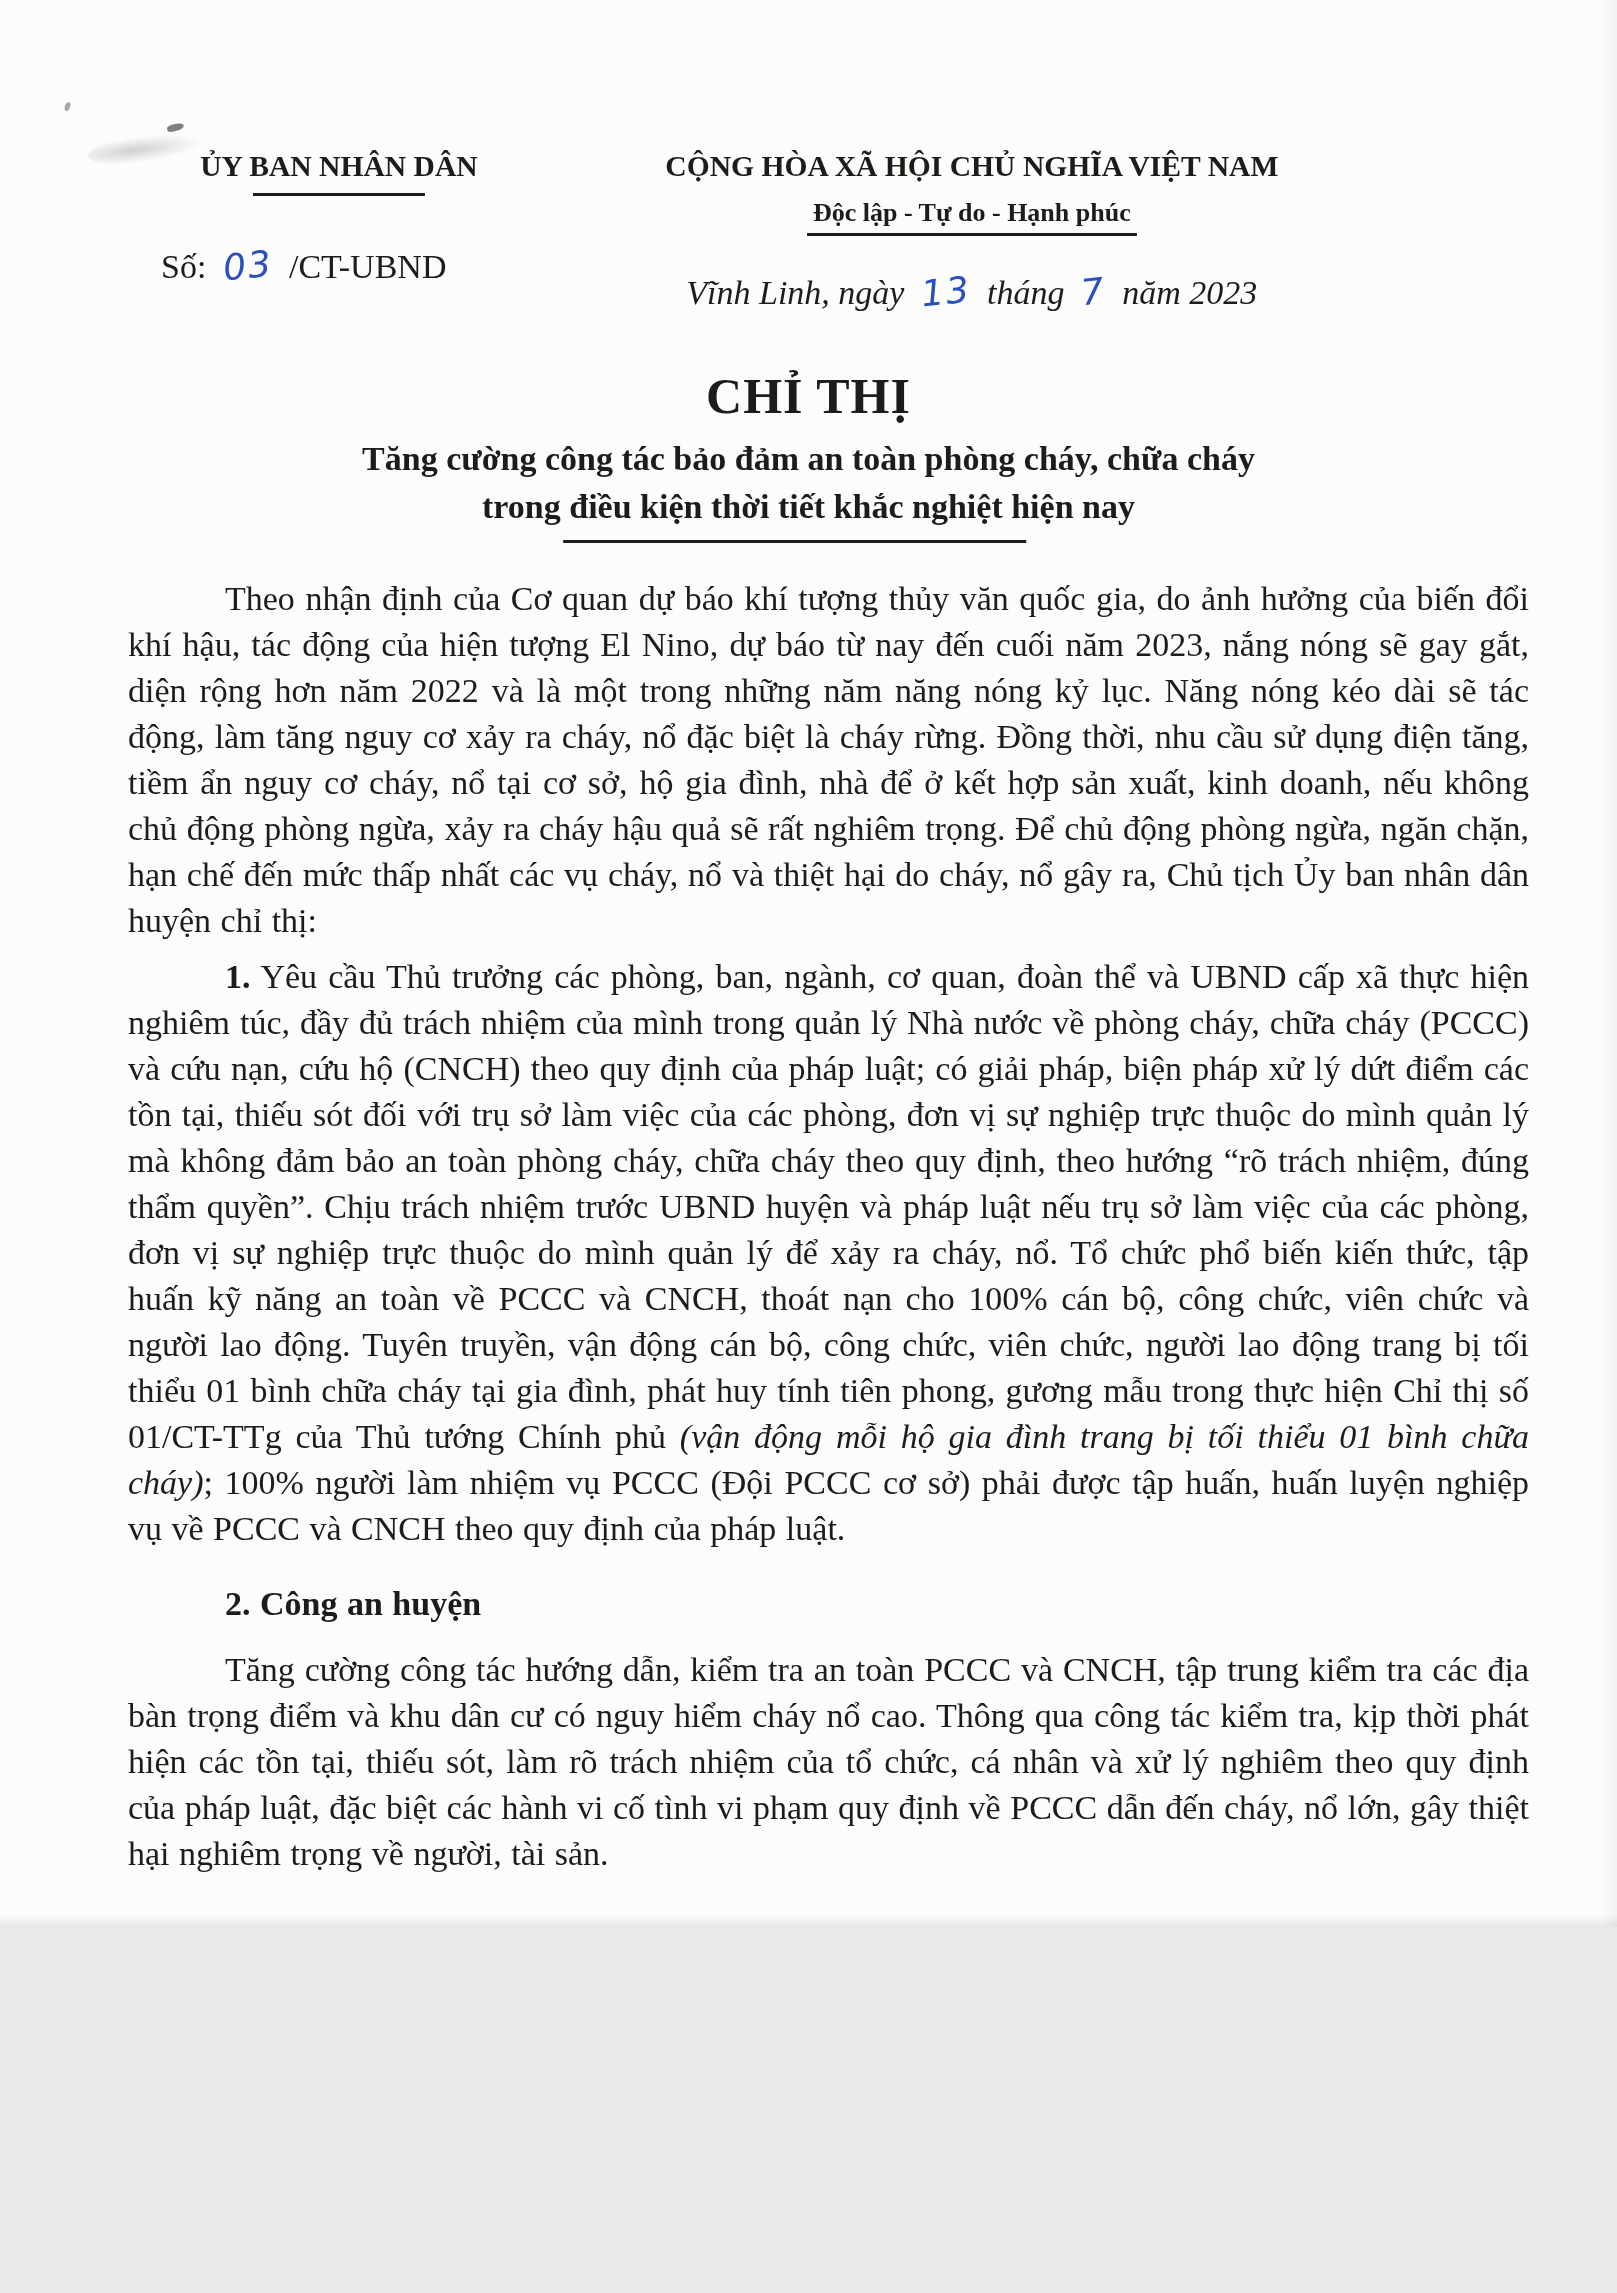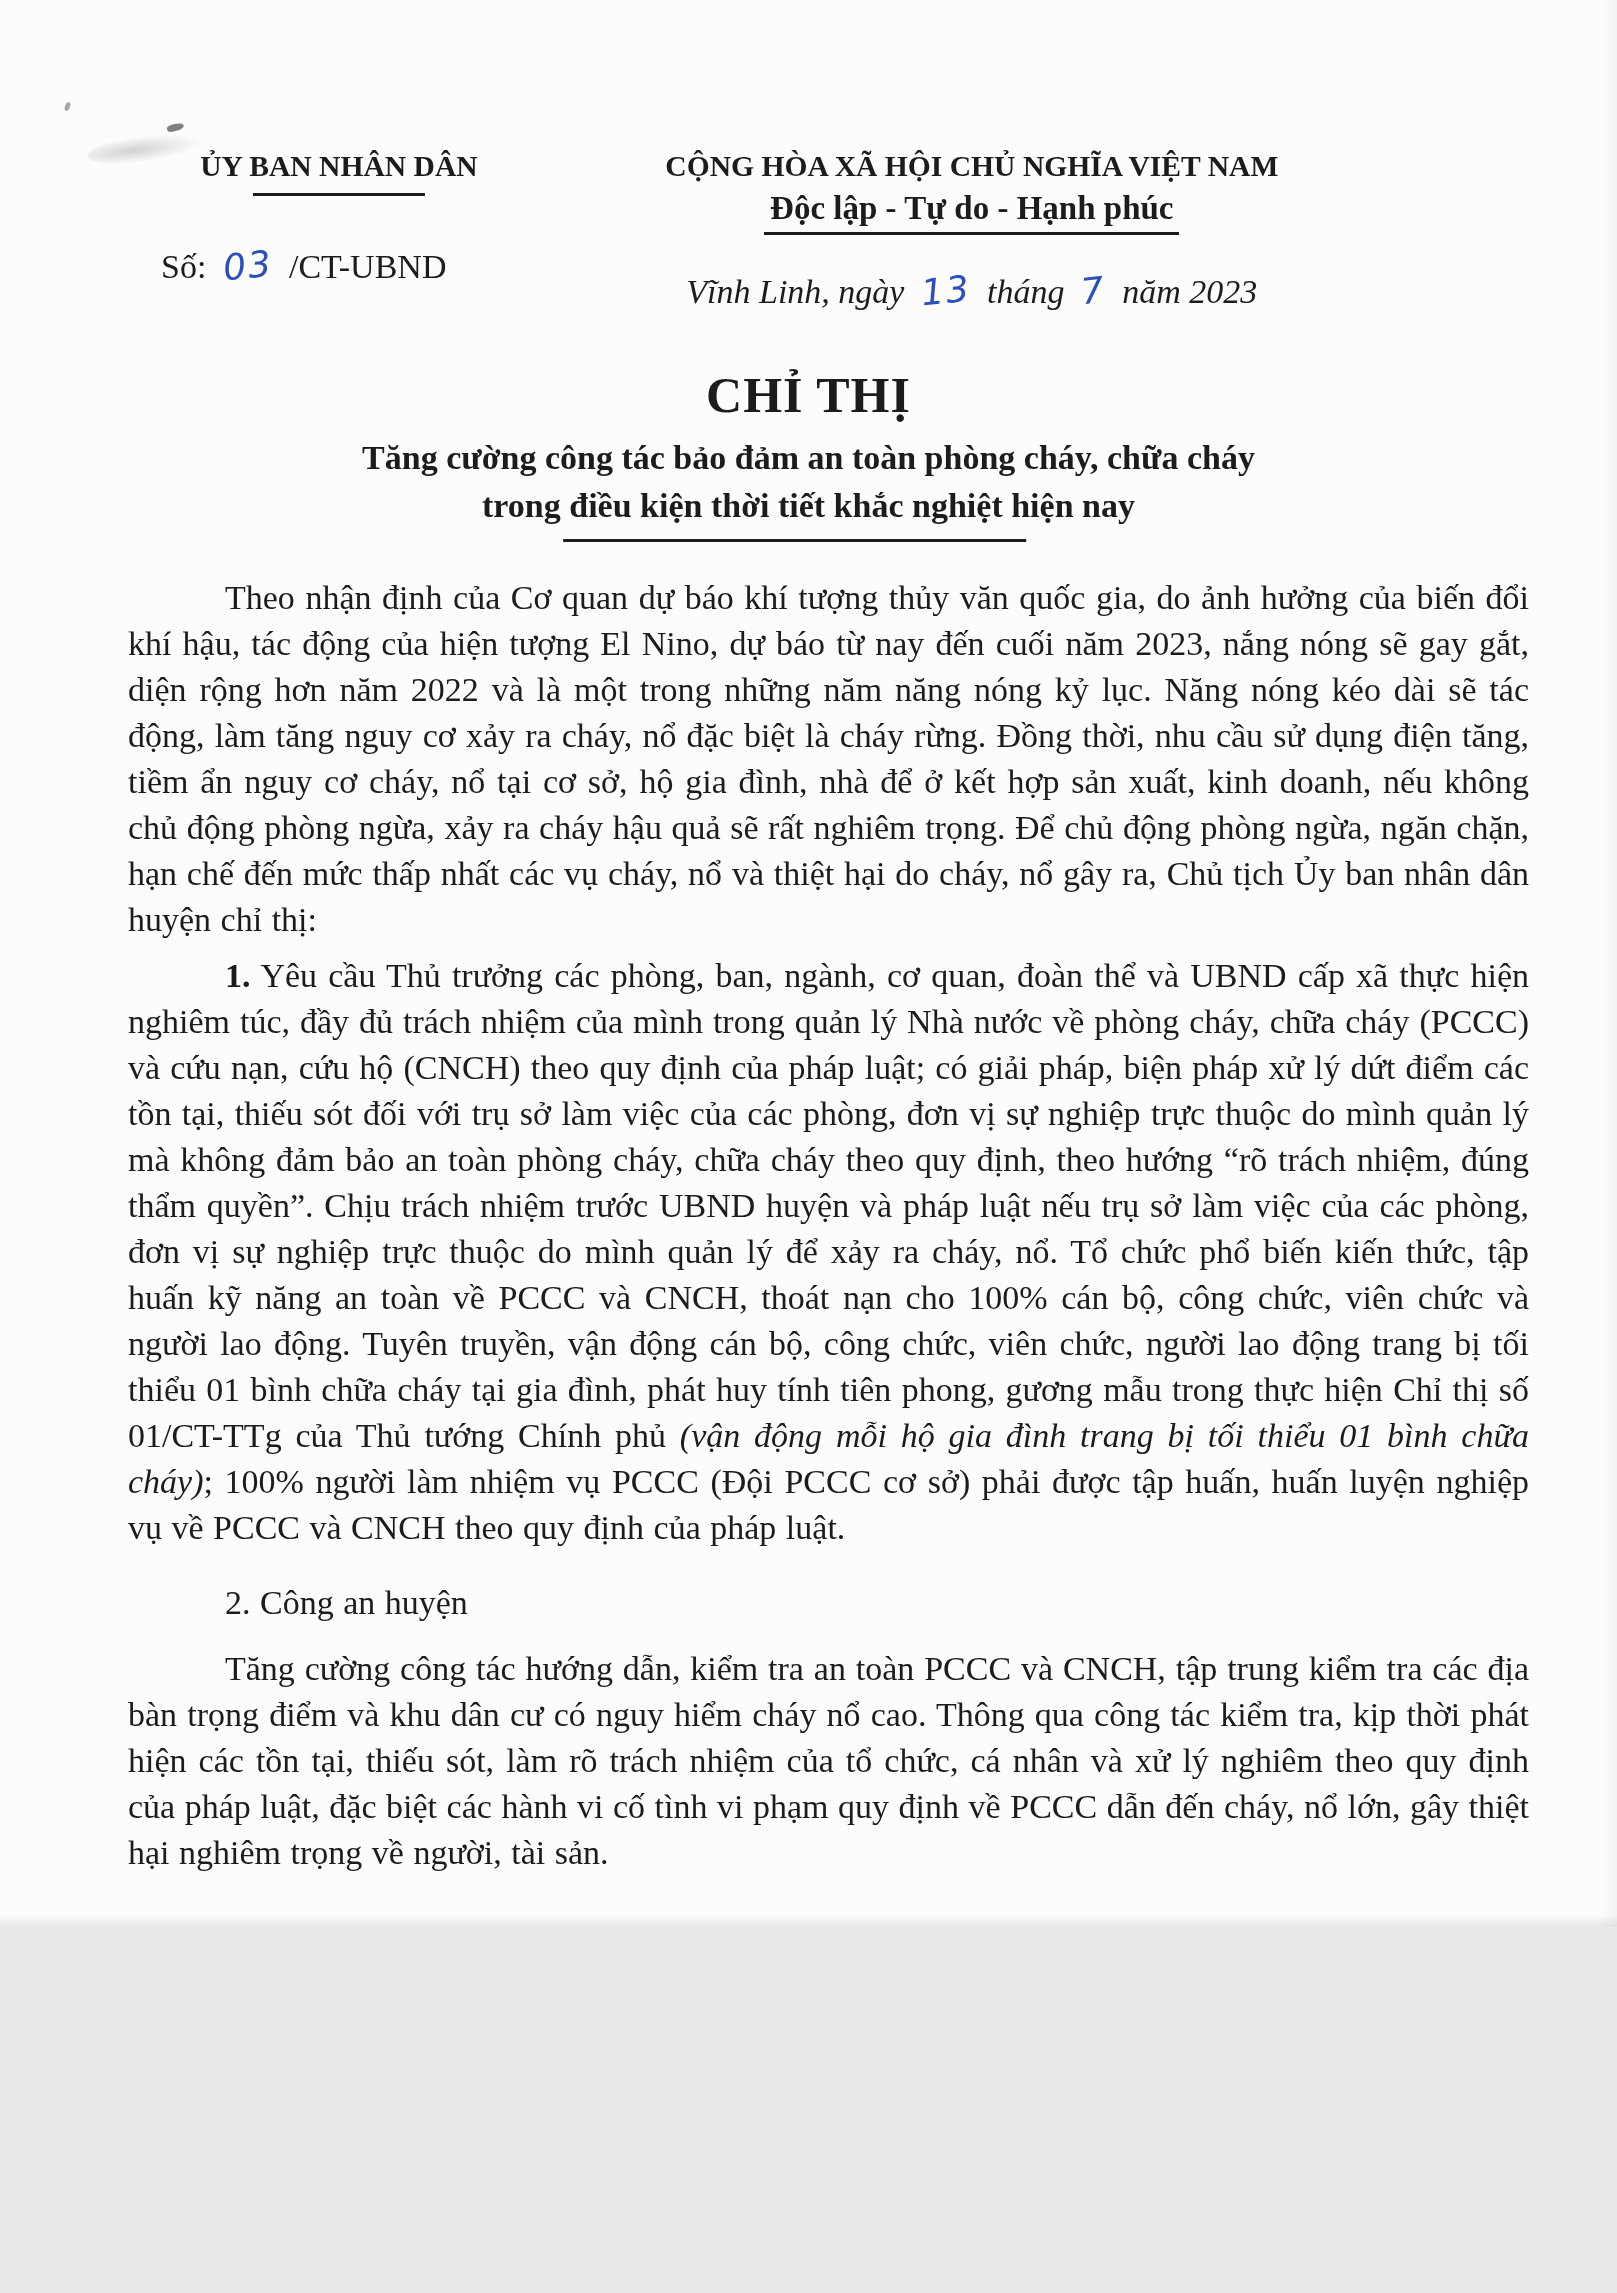--- a/index.html
+++ b/index.html
@@ -22,39 +22,39 @@
   .smudge-dot { position:absolute; left:65px; top:102px; width:4.9px; height:8.9px;
     background:rgba(60,60,70,0.45); border-radius:50%; transform:rotate(20deg); }
 
   .header { display:flex; padding:146px 128px 0 128px; }
   .header-left  { width:31%; text-align:center; }
   .header-right { width:62%; text-align:center; }
   .org-line { font-weight:bold; font-size:29.6px; line-height:40px; }
   .org-underline { width:172px; border-top:3px solid #1c1c1a; margin:6.9px auto 0; }
   .so-line { margin-top:49px; font-size:34px; text-align:left; padding-left:33px; white-space:nowrap; }
   .nation-line { font-weight:bold; font-size:29.6px; line-height:40px; }
-  .motto-line { font-weight:bold; font-size:33px; margin-top:4px; }
+  .motto-line { font-weight:bold; font-size:26px; margin-top:12px; }
   .motto-underline { border-bottom:3px solid #1c1c1a; padding:0 5.9px 5.9px; }
   .date-line { margin-top:43px; font-size:34px; font-style:italic; white-space:nowrap; }
 
   .handwrite {
     font-family:"DejaVu Sans",sans-serif; font-style:italic; font-weight:500;
     color:#2b4fbe; display:inline-block; transform:rotate(-6deg);
     font-size:1.06em; letter-spacing:2px; margin:0 7.9px;
   }
 
   .title-block { text-align:center; margin-top:55px; }
   .doc-type { font-size:50px; font-weight:bold; letter-spacing:1px; margin-bottom:9.9px; }
   .subtitle { font-size:34px; font-weight:bold; line-height:48px; }
   .title-underline { width:463px; border-top:3.9px solid #1c1c1a; margin:8.9px auto 0; transform:translateX(-13.8px); }
 
   .body { padding:33px 88px 0 128px; font-size:34px; line-height:46px;
     text-align:justify; word-spacing:1px; }
   .para { margin:0 0 9.9px; text-indent:97px; }
-  .heading2 { margin:29.6px 0 19.7px; text-indent:97px; font-weight:normal; }
+  .heading2 { margin:29.6px 0 19.7px; text-indent:97px; font-weight:bold; }
 </style>
 </head>
 <body>
 
 <div class="page">
 
   <div class="smudge"></div>
   <div class="smudge-tick"></div>
   <div class="smudge-dot"></div>
 

